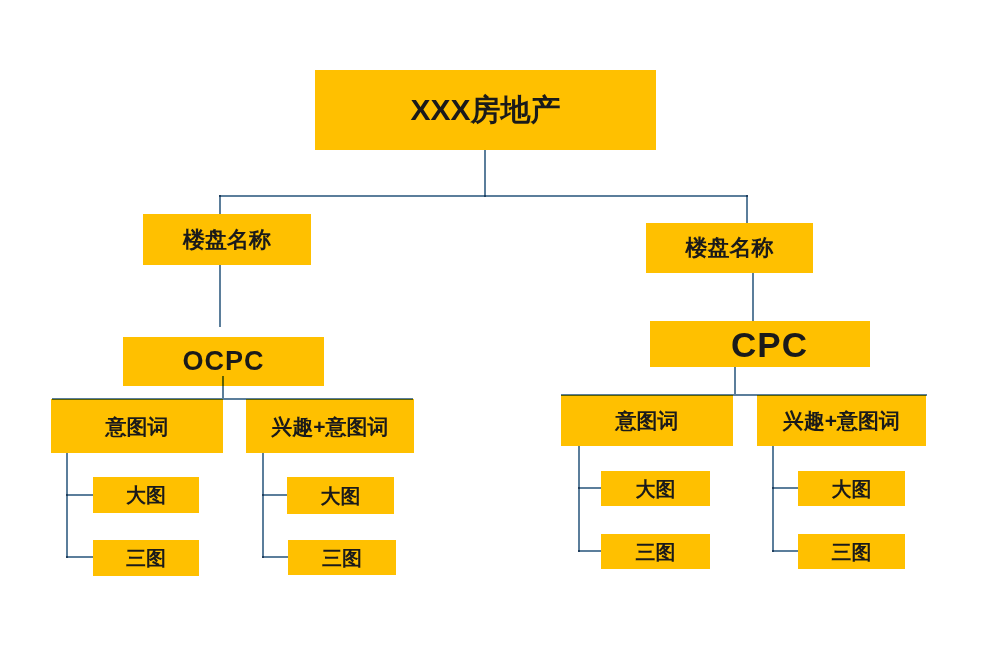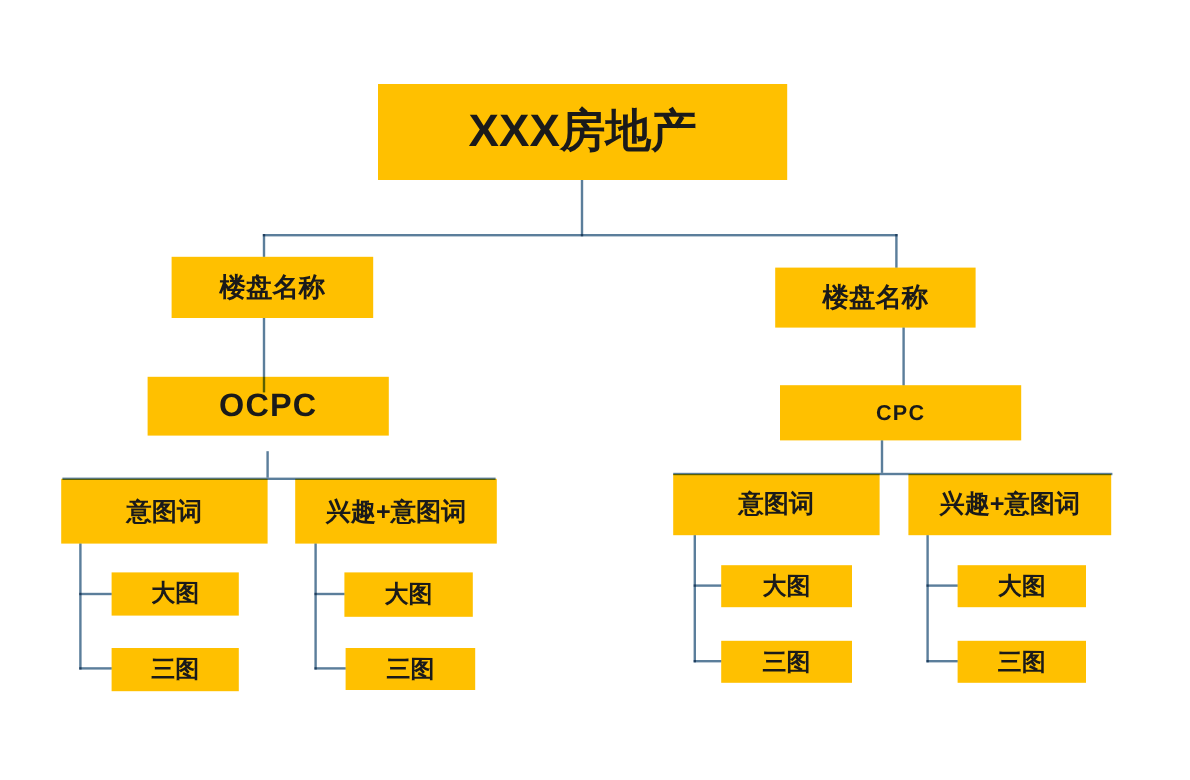--- a/index.html
+++ b/index.html
@@ -7,25 +7,25 @@
     position:relative;width:992px;height:650px;background:#ffffff;
     font-family:"Liberation Sans","DejaVu Sans",sans-serif;overflow:hidden;
   }
   .node{
     position:absolute;background:#FFC000;color:#1a1a1a;
     display:flex;align-items:center;justify-content:center;
     text-align:center;line-height:1;white-space:nowrap;z-index:1;font-weight:bold;
   }
   .conn{position:absolute;background:#5B7E9B;mix-blend-mode:multiply;z-index:2;}
   
-  #n-root{left:315px;top:70px;width:341px;height:80px;font-size:38px;font-weight:700;}
+  #n-root{left:315px;top:70px;width:341px;height:80px;font-size:30px;font-weight:700;}
   #n-lname{left:143px;top:214px;width:168px;height:51px;font-size:22px;}
   #n-rname{left:646px;top:223px;width:167px;height:50px;font-size:22px;}
-  #n-ocpc{left:123px;top:314px;width:201px;height:49px;font-size:27px;letter-spacing:1px;}
-  #n-cpc{left:650px;top:321px;width:201px;height:46px;font-size:18px;letter-spacing:1px;}
+  #n-ocpc{left:123px;top:337px;width:201px;height:49px;font-size:27px;letter-spacing:1px;}
+  #n-cpc{left:650px;top:321px;width:201px;height:46px;font-size:35px;letter-spacing:1px;padding-left:19px;}
   #n-lint{left:51px;top:399px;width:172px;height:54px;font-size:21px;}
   #n-lmix{left:246px;top:399px;width:168px;height:54px;font-size:21px;}
   #n-rint{left:561px;top:395px;width:172px;height:51px;font-size:21px;}
   #n-rmix{left:757px;top:395px;width:169px;height:51px;font-size:21px;}
   #n-lint-big{left:93px;top:477px;width:106px;height:36px;font-size:20px;}
   #n-lint-three{left:93px;top:540px;width:106px;height:36px;font-size:20px;}
   #n-lmix-big{left:287px;top:477px;width:107px;height:37px;font-size:20px;}
   #n-lmix-three{left:288px;top:540px;width:108px;height:35px;font-size:20px;}
   #n-rint-big{left:601px;top:471px;width:109px;height:35px;font-size:20px;}
   #n-rint-three{left:601px;top:534px;width:109px;height:35px;font-size:20px;}

